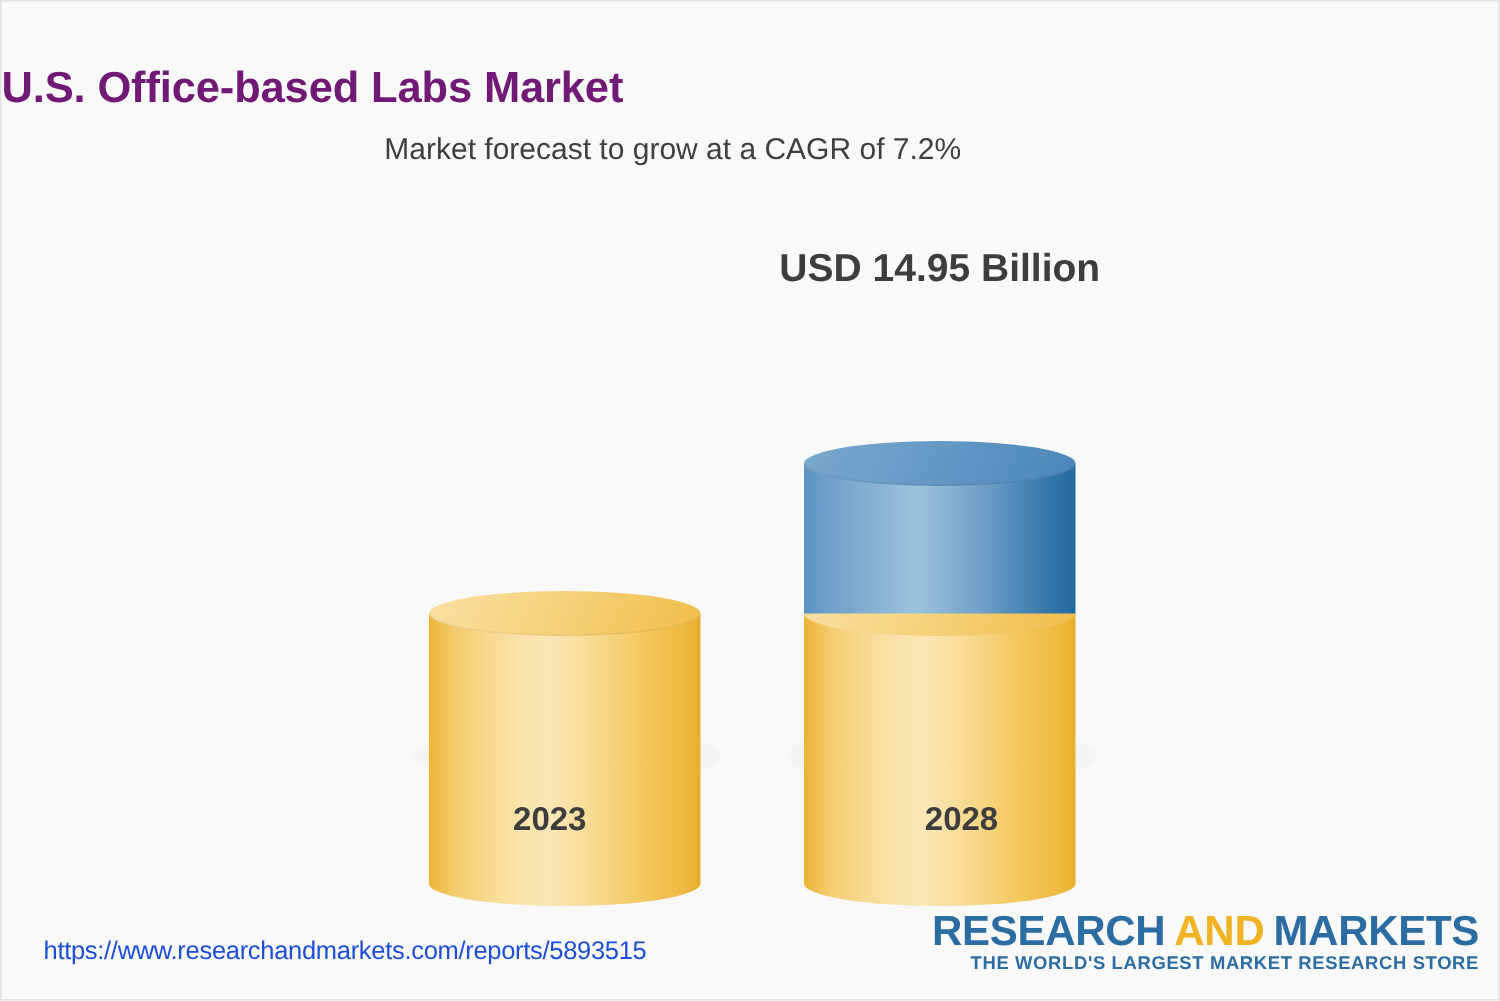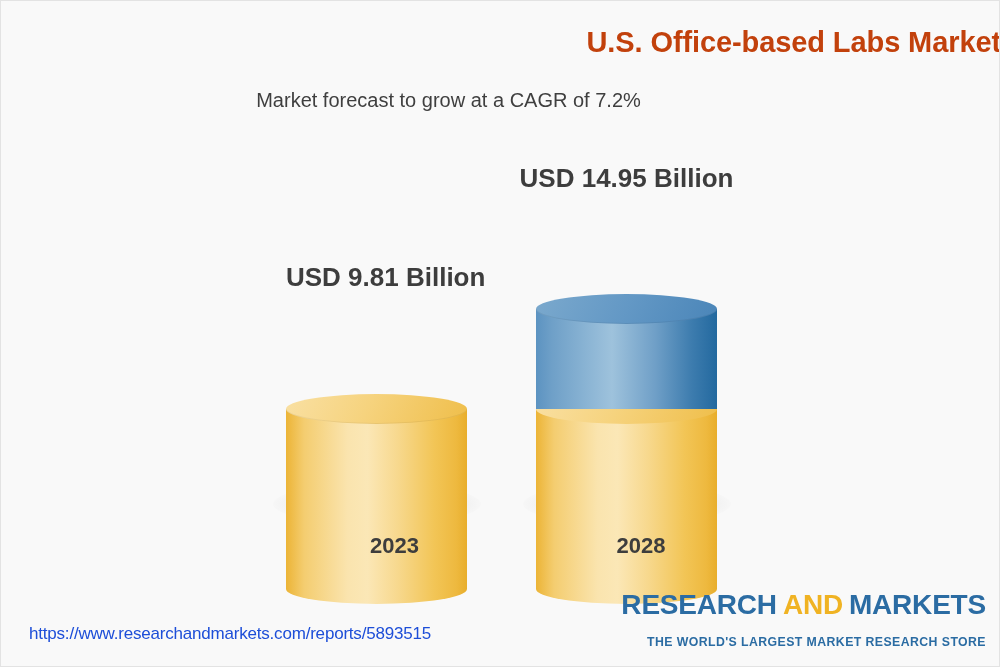--- a/index.html
+++ b/index.html
@@ -20,27 +20,27 @@
     height: 667px;
     box-sizing: border-box;
     background: #f9f9f9;
     border: 1px solid #e3e3e3;
     overflow: hidden;
   }
 
   
   #chart-title {
     position: absolute;
-    top: 25px;
-    left: 0;
-    width: 1000px;
-    text-align: right;
+    top: 42px;
+    left: 0;
+    width: 1000px;
+    text-align: left;
     font-size: 29px;
     font-weight: bold;
-    color: #c2410c;
+    color: #701a75;
     letter-spacing: -0.1px;
   }
   #chart-subtitle {
     position: absolute;
     top: 88px;
     left: 0;
     width: 895px;
     text-align: center;
     font-size: 20px;
     font-weight: normal;
@@ -179,21 +179,21 @@
     line-height: 1.05;
     color: #2b6ca3;
   }
   #logo-wordmark .word-and { color: #f0b323; }
   #logo-tagline {
     font-size: 12.3px;
     font-weight: bold;
     color: #2b6ca3;
     letter-spacing: 0.42px;
     line-height: 1.2;
-    margin-top: 16px;
+    margin-top: 0;
   }
 </style>
 </head>
 <body>
 
 <div id="infographic">
 
   <div id="chart-title">U.S. Office-based Labs Market</div>
   <div id="chart-subtitle">Market forecast to grow at a CAGR of 7.2%</div>
 
@@ -206,23 +206,22 @@
       <div class="cylinder" style="top:303px; height:207px; width:181px;">
 
         <div class="cyl-body fill-yellow-body" style="top:15px; height:180px;"></div>
 
         <div class="cyl-cap fill-yellow-body" style="top:180px;"></div>
 
         <div class="cyl-cap fill-yellow-cap" style="top:0px; box-shadow: inset 0 -1px 0 rgba(0,0,0,0.05);"></div>
       </div>
     </div>
 
-    <div class="value-label" style="left:285px; top:261px; width:181px;">USD 9.81 Billion</div>
-
-    <div class="category-label" style="left:303px; top:532px; width:181px;">2023</div>
+
+    <div class="category-label" style="left:275px; top:532px; width:181px;">2023</div>
 
     <div class="bar-shadow" style="left:522px; top:482px; width:208px; height:42px;"></div>
 
     <div class="bar-group" style="left:535px; width:181px; height:510px;">
 
       <div class="cylinder" style="top:203px; height:307px; width:181px;">
 
         <div class="cyl-seg" style="top:100px; height:207px;">
           <div class="cyl-body fill-yellow-body" style="top:15px; height:180px;"></div>
           <div class="cyl-cap fill-yellow-body" style="top:180px;"></div>

